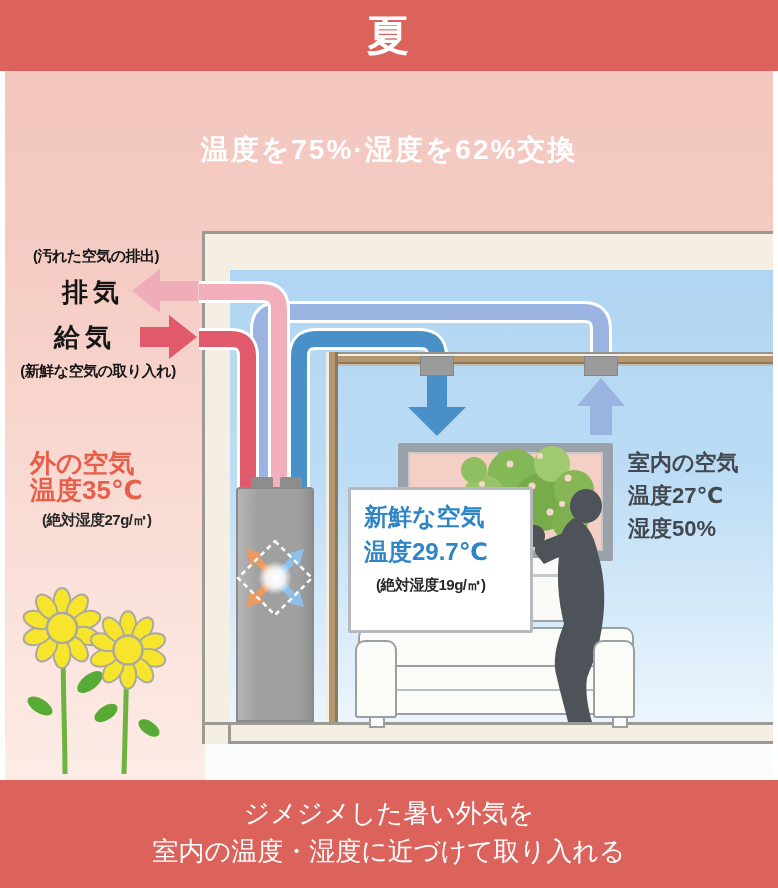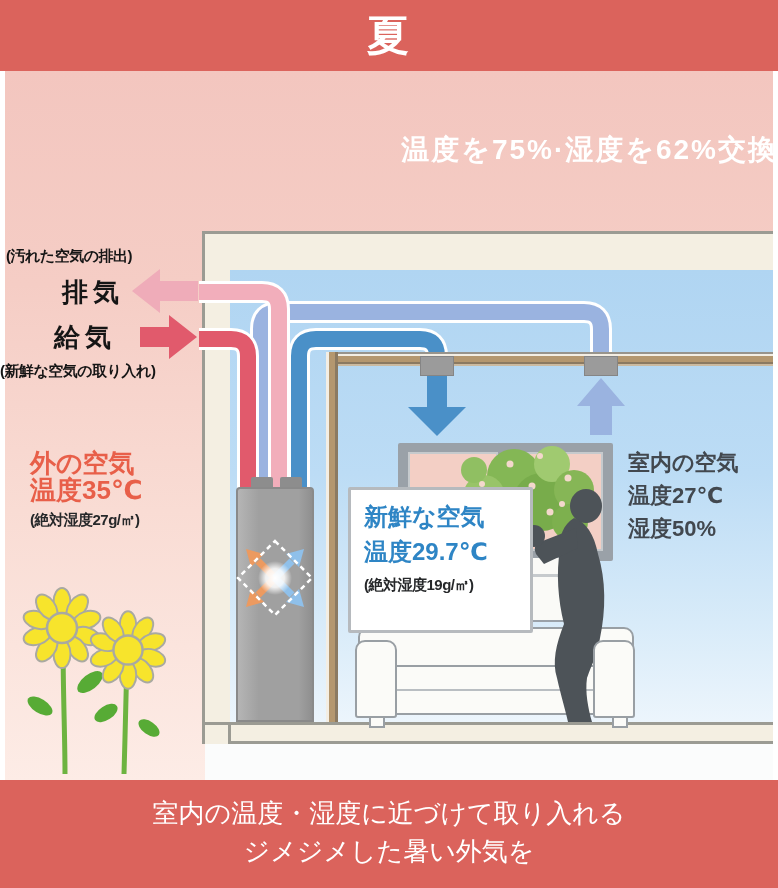--- a/index.html
+++ b/index.html
@@ -9,32 +9,32 @@
   
   .banner{left:0;width:778px;background:#db635c;color:#fff;text-align:center;}
   .season{top:0;height:71px;font-size:42px;font-weight:bold;line-height:71px;letter-spacing:2px;}
   .footerbar{top:780px;height:108px;}
   .footerbar .cap{font-size:26px;line-height:38px;font-weight:400;}
   .footerbar .capwrap{padding-top:14px;}
   
   .pinkbg{left:5px;top:71px;width:768px;height:709px;
           background:linear-gradient(180deg,#f3c6bf 0%,#f5cdc5 30%,#f9dcd4 62%,#fdece6 100%);}
   .whitestrip{top:71px;width:5px;height:709px;background:#fff;}
-  .title{left:0;top:131px;width:778px;text-align:right;color:#fff;
+  .title{left:0;top:131px;width:778px;text-align:center;color:#fff;
          font-size:28px;font-weight:bold;letter-spacing:2px;}
   
   .grayline{background:#9b9b93;}
   .cream{background:#f4efe2;}
   .sky{background:linear-gradient(180deg,#b0d5f2 0%,#bcdcf5 45%,#d8ebf9 78%,#ecf5fc 100%);}
   .whitefloor{background:#fbfcfc;}
   
-  .notetext{font-size:15px;font-weight:bold;color:#151515;letter-spacing:-0.5px;}
+  .notetext{font-size:15px;font-weight:bold;color:#151515;text-align:center;letter-spacing:-0.5px;}
   .biglabel{font-size:26px;font-weight:bold;color:#151515;letter-spacing:5px;}
   .outsidetxt{font-size:26px;line-height:27px;font-weight:bold;color:#e85f49;}
-  .smallabs{font-size:15px;font-weight:bold;color:#26282a;margin-top:7px;letter-spacing:-0.5px;}
+  .smallabs{font-size:15px;font-weight:bold;color:#26282a;margin-top:7px;letter-spacing:-0.5px;margin-left:12px;}
   .freshbox{left:348px;top:487px;width:185px;height:146px;background:#fff;
             border:3px solid #b6babe;box-sizing:border-box;border-radius:2px;}
   .freshbox .inner{padding:9px 0 8px 13px;}
   .freshline{font-size:24px;line-height:35px;font-weight:bold;color:#2e85c5;}
   .indoortxt{font-size:22px;line-height:33px;font-weight:bold;color:#42484f;}
   
   .sofa-part{background:#fbfbf8;border:2px solid #999fa4;box-sizing:border-box;}
   .trim{background:linear-gradient(180deg,#98948c 0%,#98948c 14%,#f3eee4 14%,#f3eee4 30%,#b4976f 30%,#b4976f 72%,#8b7a62 72%,#8b7a62 86%,#cbbaa0 86%);}
   .post{background:linear-gradient(90deg,#f3eee4 0%,#f3eee4 22%,#b4976f 22%,#b4976f 78%,#8b7a62 78%);}
   .stub{background:#9b9b9b;border:1px solid #858585;box-sizing:border-box;}
@@ -223,18 +223,18 @@
   </svg>
 
   <div class="abs title">温度を75%·湿度を62%交換</div>
 
   <div class="abs banner season">
     <span>夏</span>
   </div>
 
   <div class="abs banner footerbar">
     <div class="capwrap">
+      <div class="cap">ジメジメした暑い外気を</div>
       <div class="cap">室内の温度・湿度に近づけて取り入れる</div>
-      <div class="cap">ジメジメした暑い外気を</div>
     </div>
   </div>
 
 </div>
 
 </body></html>

